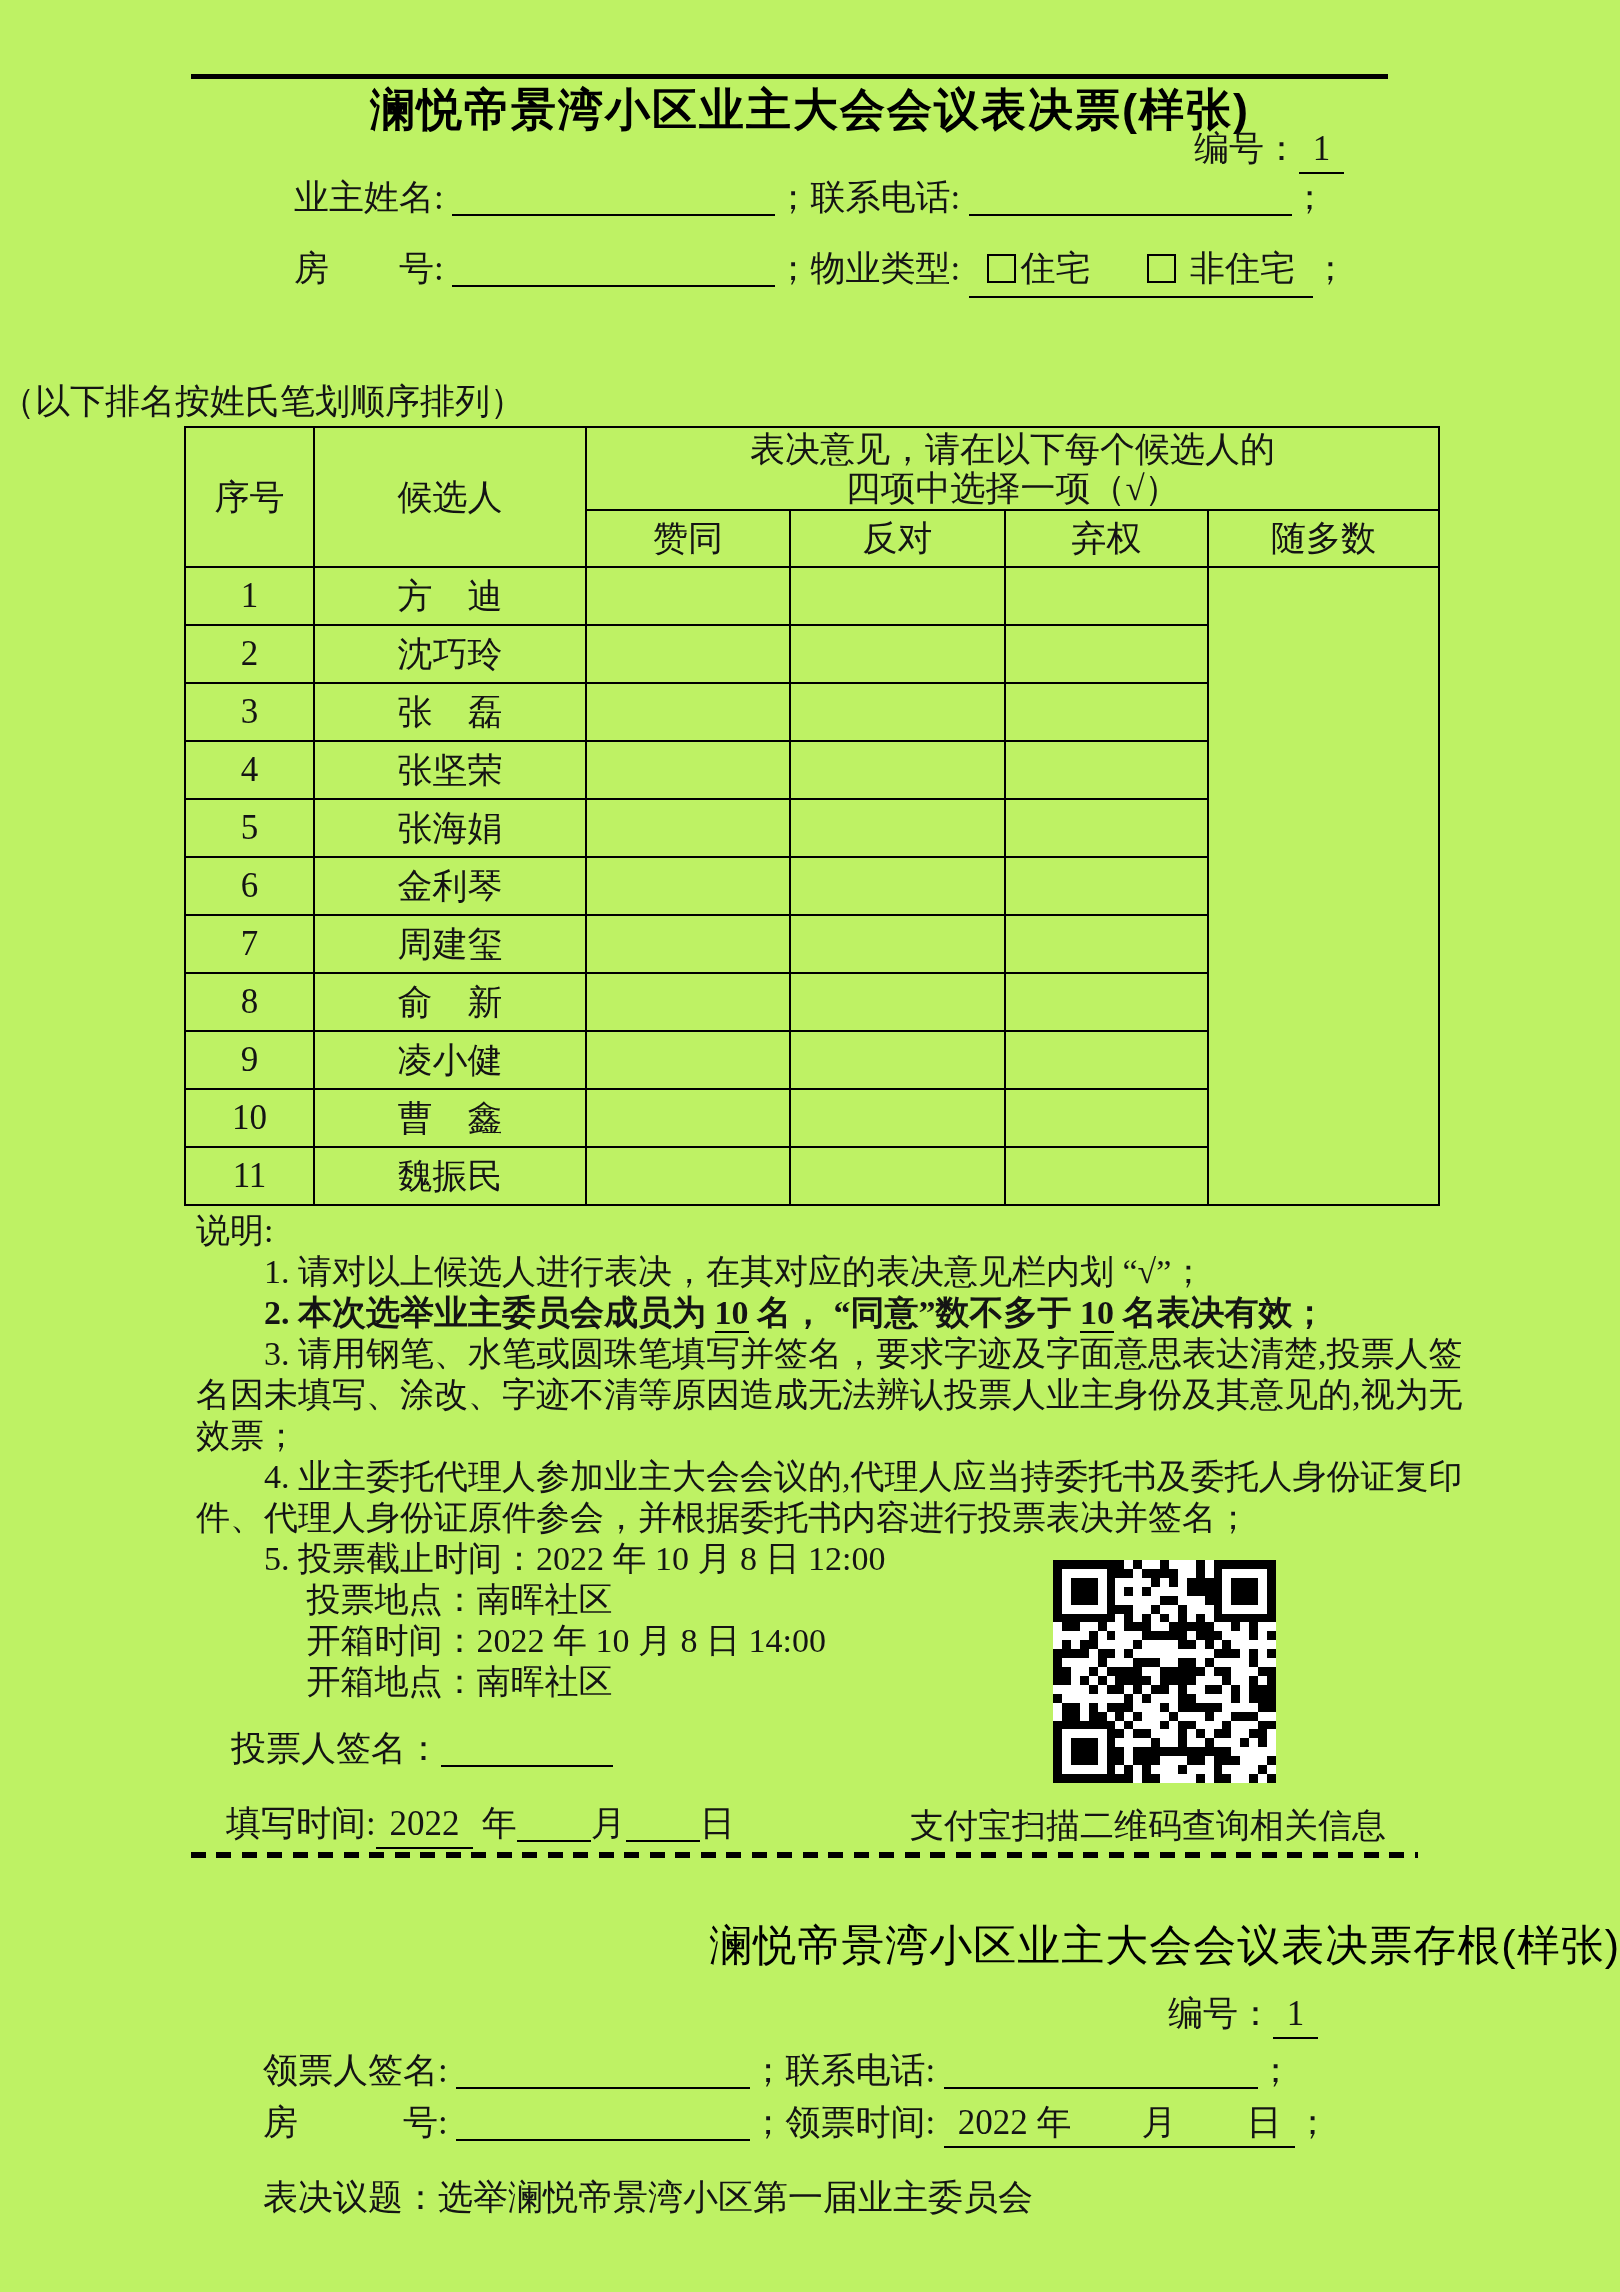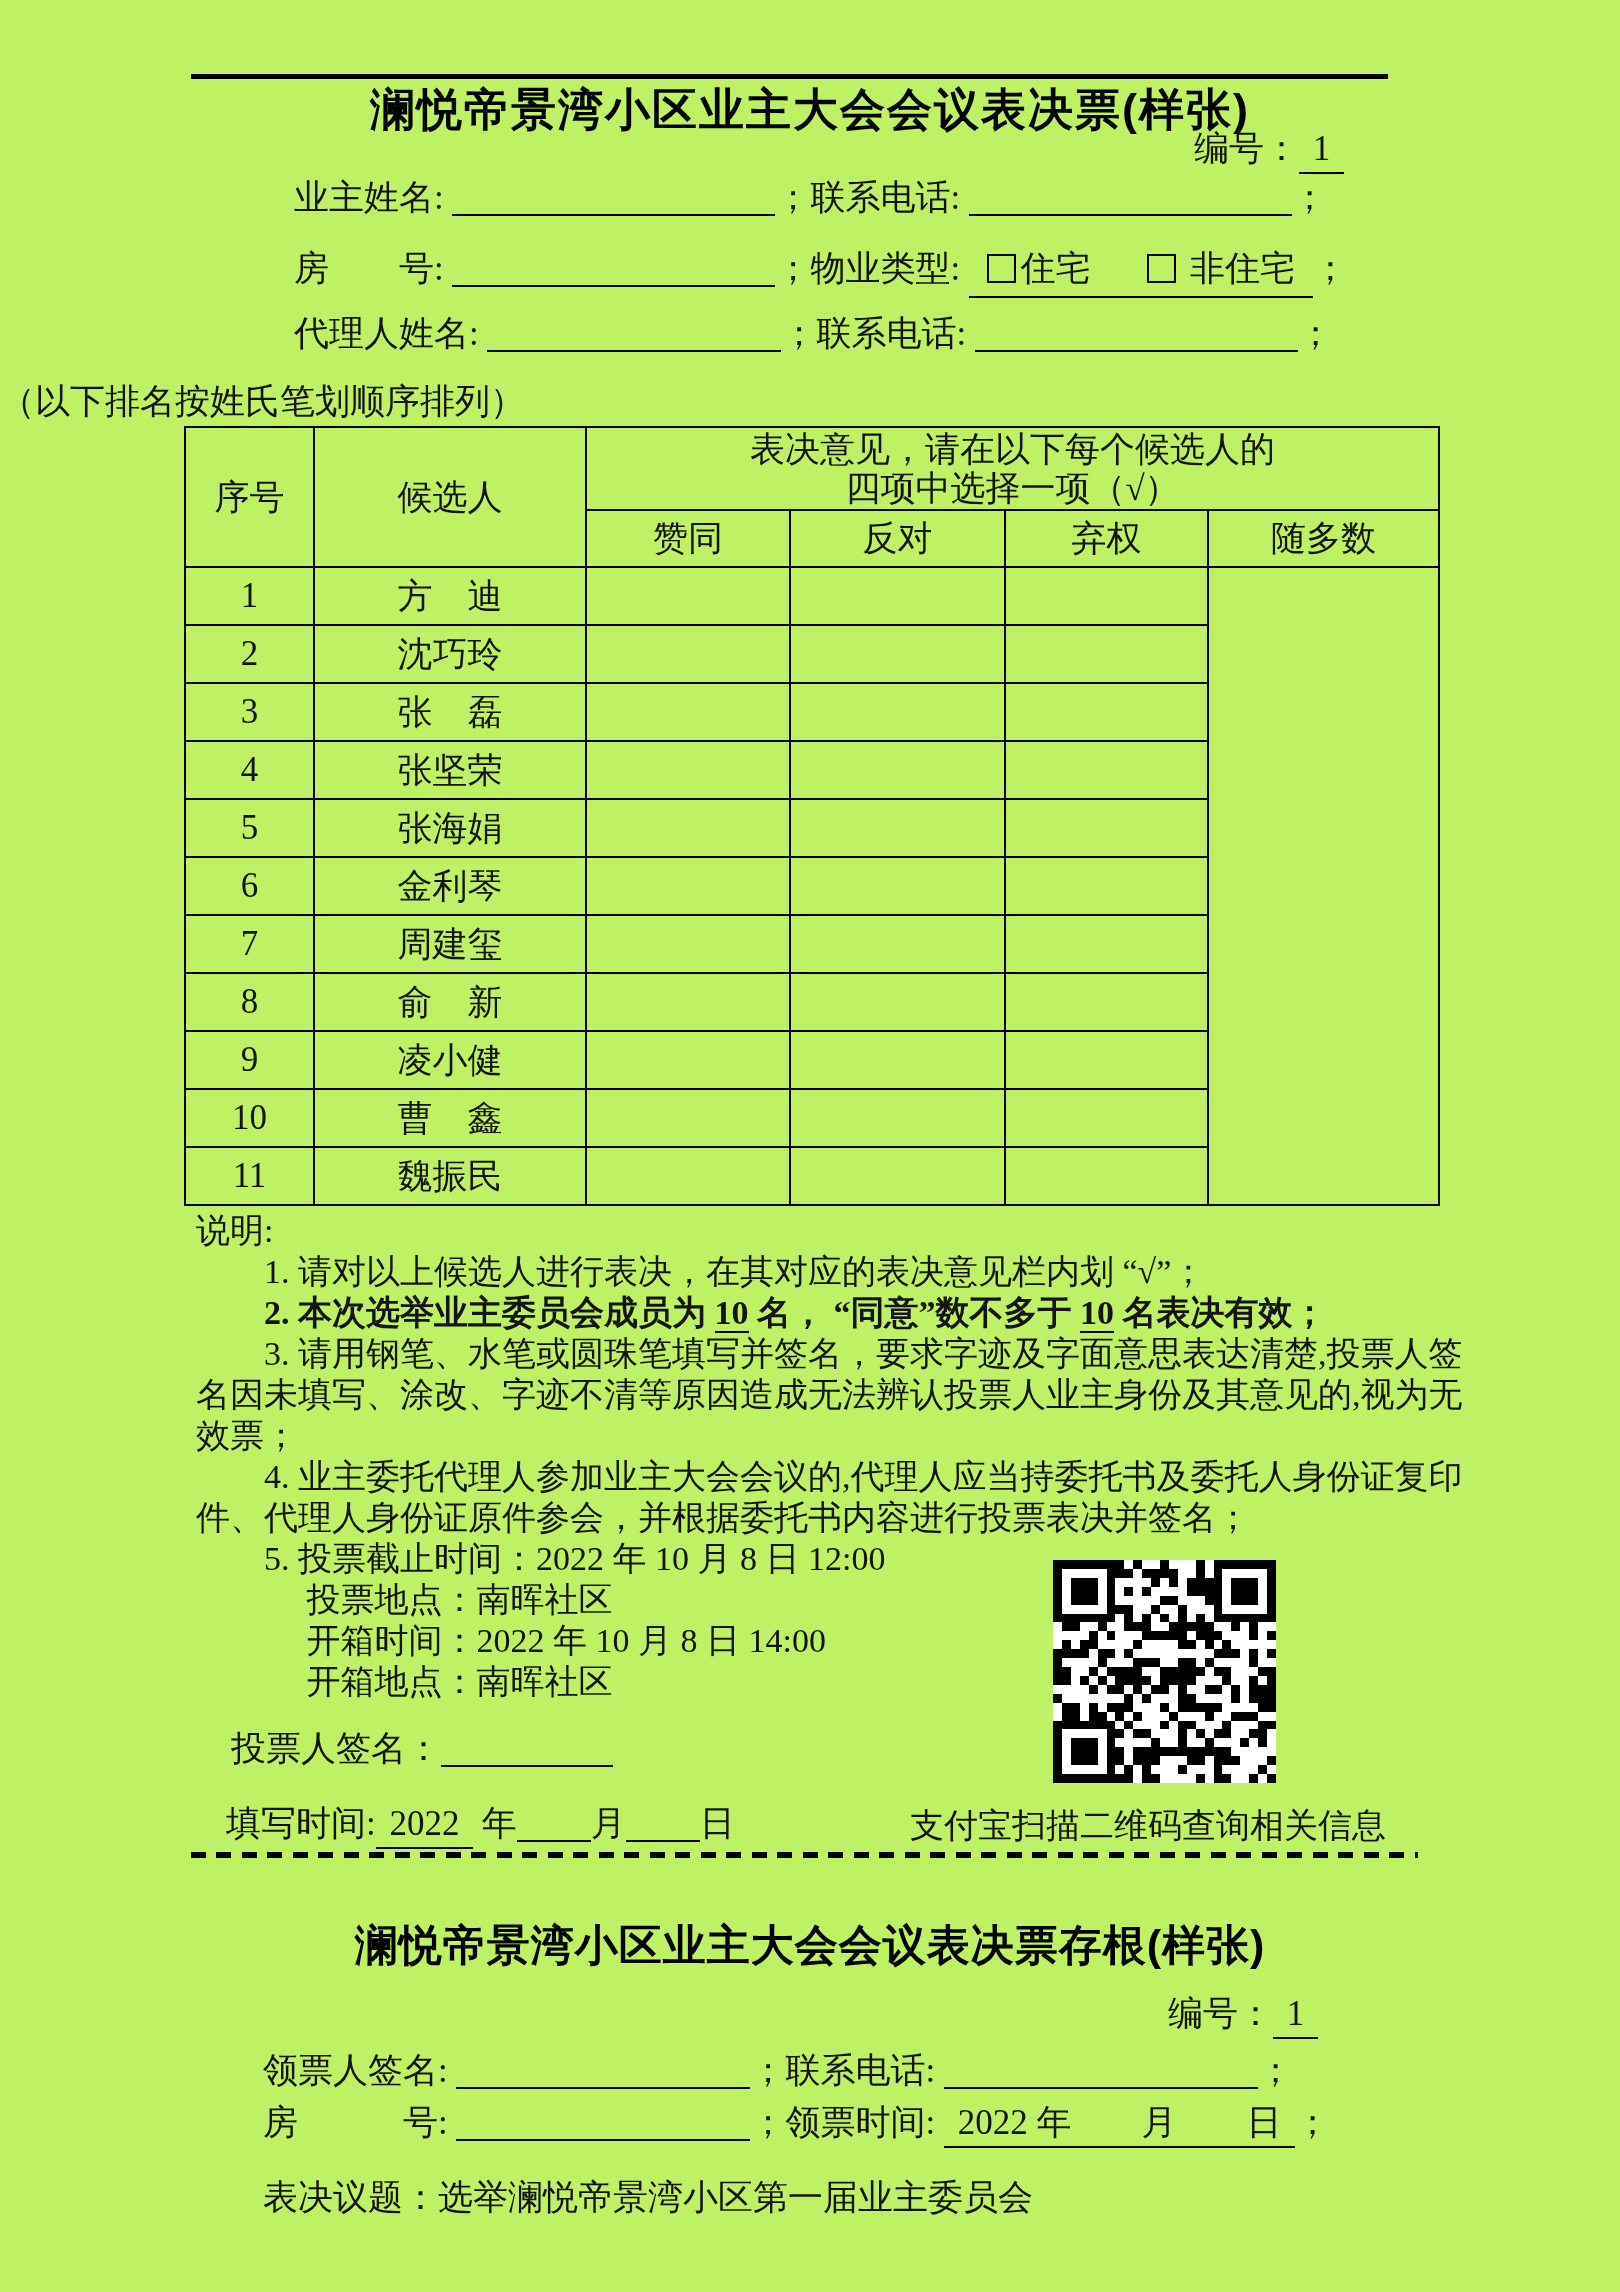--- a/index.html
+++ b/index.html
@@ -8,22 +8,22 @@
     font-family:"Liberation Serif","DejaVu Serif",serif;color:#141414;
     overflow:hidden;margin:0 auto;
   }
   .abs{position:absolute;}
 
   
   #top-rule{left:191px;top:74px;width:1197px;height:4.9px;background:#000;}
   #title1{left:0;top:80px;width:100%;text-align:center;
     font-family:"Liberation Sans","DejaVu Sans",sans-serif;font-weight:bold;
     font-size:45px;letter-spacing:2px;color:#000;}
-  #title2{left:0;top:1917px;width:100%;text-align:center;
-    font-family:"Liberation Sans","DejaVu Sans",sans-serif;font-weight:bold;
+  #title2{left:0;top:1917px;width:100%;text-align:right;
+    font-family:"Liberation Sans","DejaVu Sans",sans-serif;font-weight:normal;
     font-size:43px;letter-spacing:1px;color:#000;}
 
   
   .form-row{position:absolute;font-size:35px;white-space:pre;line-height:47px;}
   .row-serial1{left:1194px;top:125px;}
   .row-owner{left:294px;top:174px;}
   .row-room{left:294px;top:245px;}
   .row-agent{left:294px;top:310px;}
   .row-voter-sign{left:231px;top:1725px;}
   .row-fill-date{left:226px;top:1800px;}
@@ -818,21 +818,20 @@
     </div>
   <div class="abs" id="qr-caption">支付宝扫描二维码查询相关信息</div>
 
   <div class="abs" id="cut-line"></div>
 
   <div class="abs" id="title2">澜悦帝景湾小区业主大会会议表决票存根(样张)</div>
 
 <div class="form-row abs row-serial1"><span>编号：</span><span class="u-text">1</span></div>
     <div class="form-row abs row-owner"><span>业主姓名: </span><span class="blank" style="width: 323px;"></span><span>；联系电话: </span><span class="blank" style="width: 323px;"></span><span>；</span></div>
     <div class="form-row abs row-room"><span>房　　号: </span><span class="blank" style="width: 323px;"></span><span>；物业类型: </span><span class="opts"><span class="cb"></span><span>住宅</span><span class="gap"></span><span class="cb"></span><span> 非住宅</span></span><span>；</span></div>
-    <div class="form-row abs row-agent"><span>代理人姓名: </span><span class="blank" style="width: 294px;"></span><span>；联系电话: </span><span class="blank" style="width: 323px;"></span><span>；</span></div>
     <div class="form-row abs row-voter-sign"><span>投票人签名：</span><span class="blank" style="width: 172px;"></span></div>
     <div class="form-row abs row-fill-date"><span>填写时间:</span><span class="u-text">2022</span><span> 年</span><span class="blank" style="width: 74px;"></span><span>月</span><span class="blank" style="width: 74px;"></span><span>日</span></div>
     <div class="form-row abs row-serial2"><span>编号：</span><span class="u-text">1</span></div>
     <div class="form-row abs row-stub-sign"><span>领票人签名: </span><span class="blank" style="width: 294px;"></span><span>；联系电话: </span><span class="blank" style="width: 314px;"></span><span>；</span></div>
     <div class="form-row abs row-stub-room"><span>房　　　号: </span><span class="blank" style="width: 294px;"></span><span>；领票时间: </span><span class="u-text">2022 年　　月　　日</span><span>；</span></div>
     <div class="form-row abs row-topic"><span>表决议题：选举澜悦帝景湾小区第一届业主委员会</span></div>
   </div>
 
 
 </body></html>

